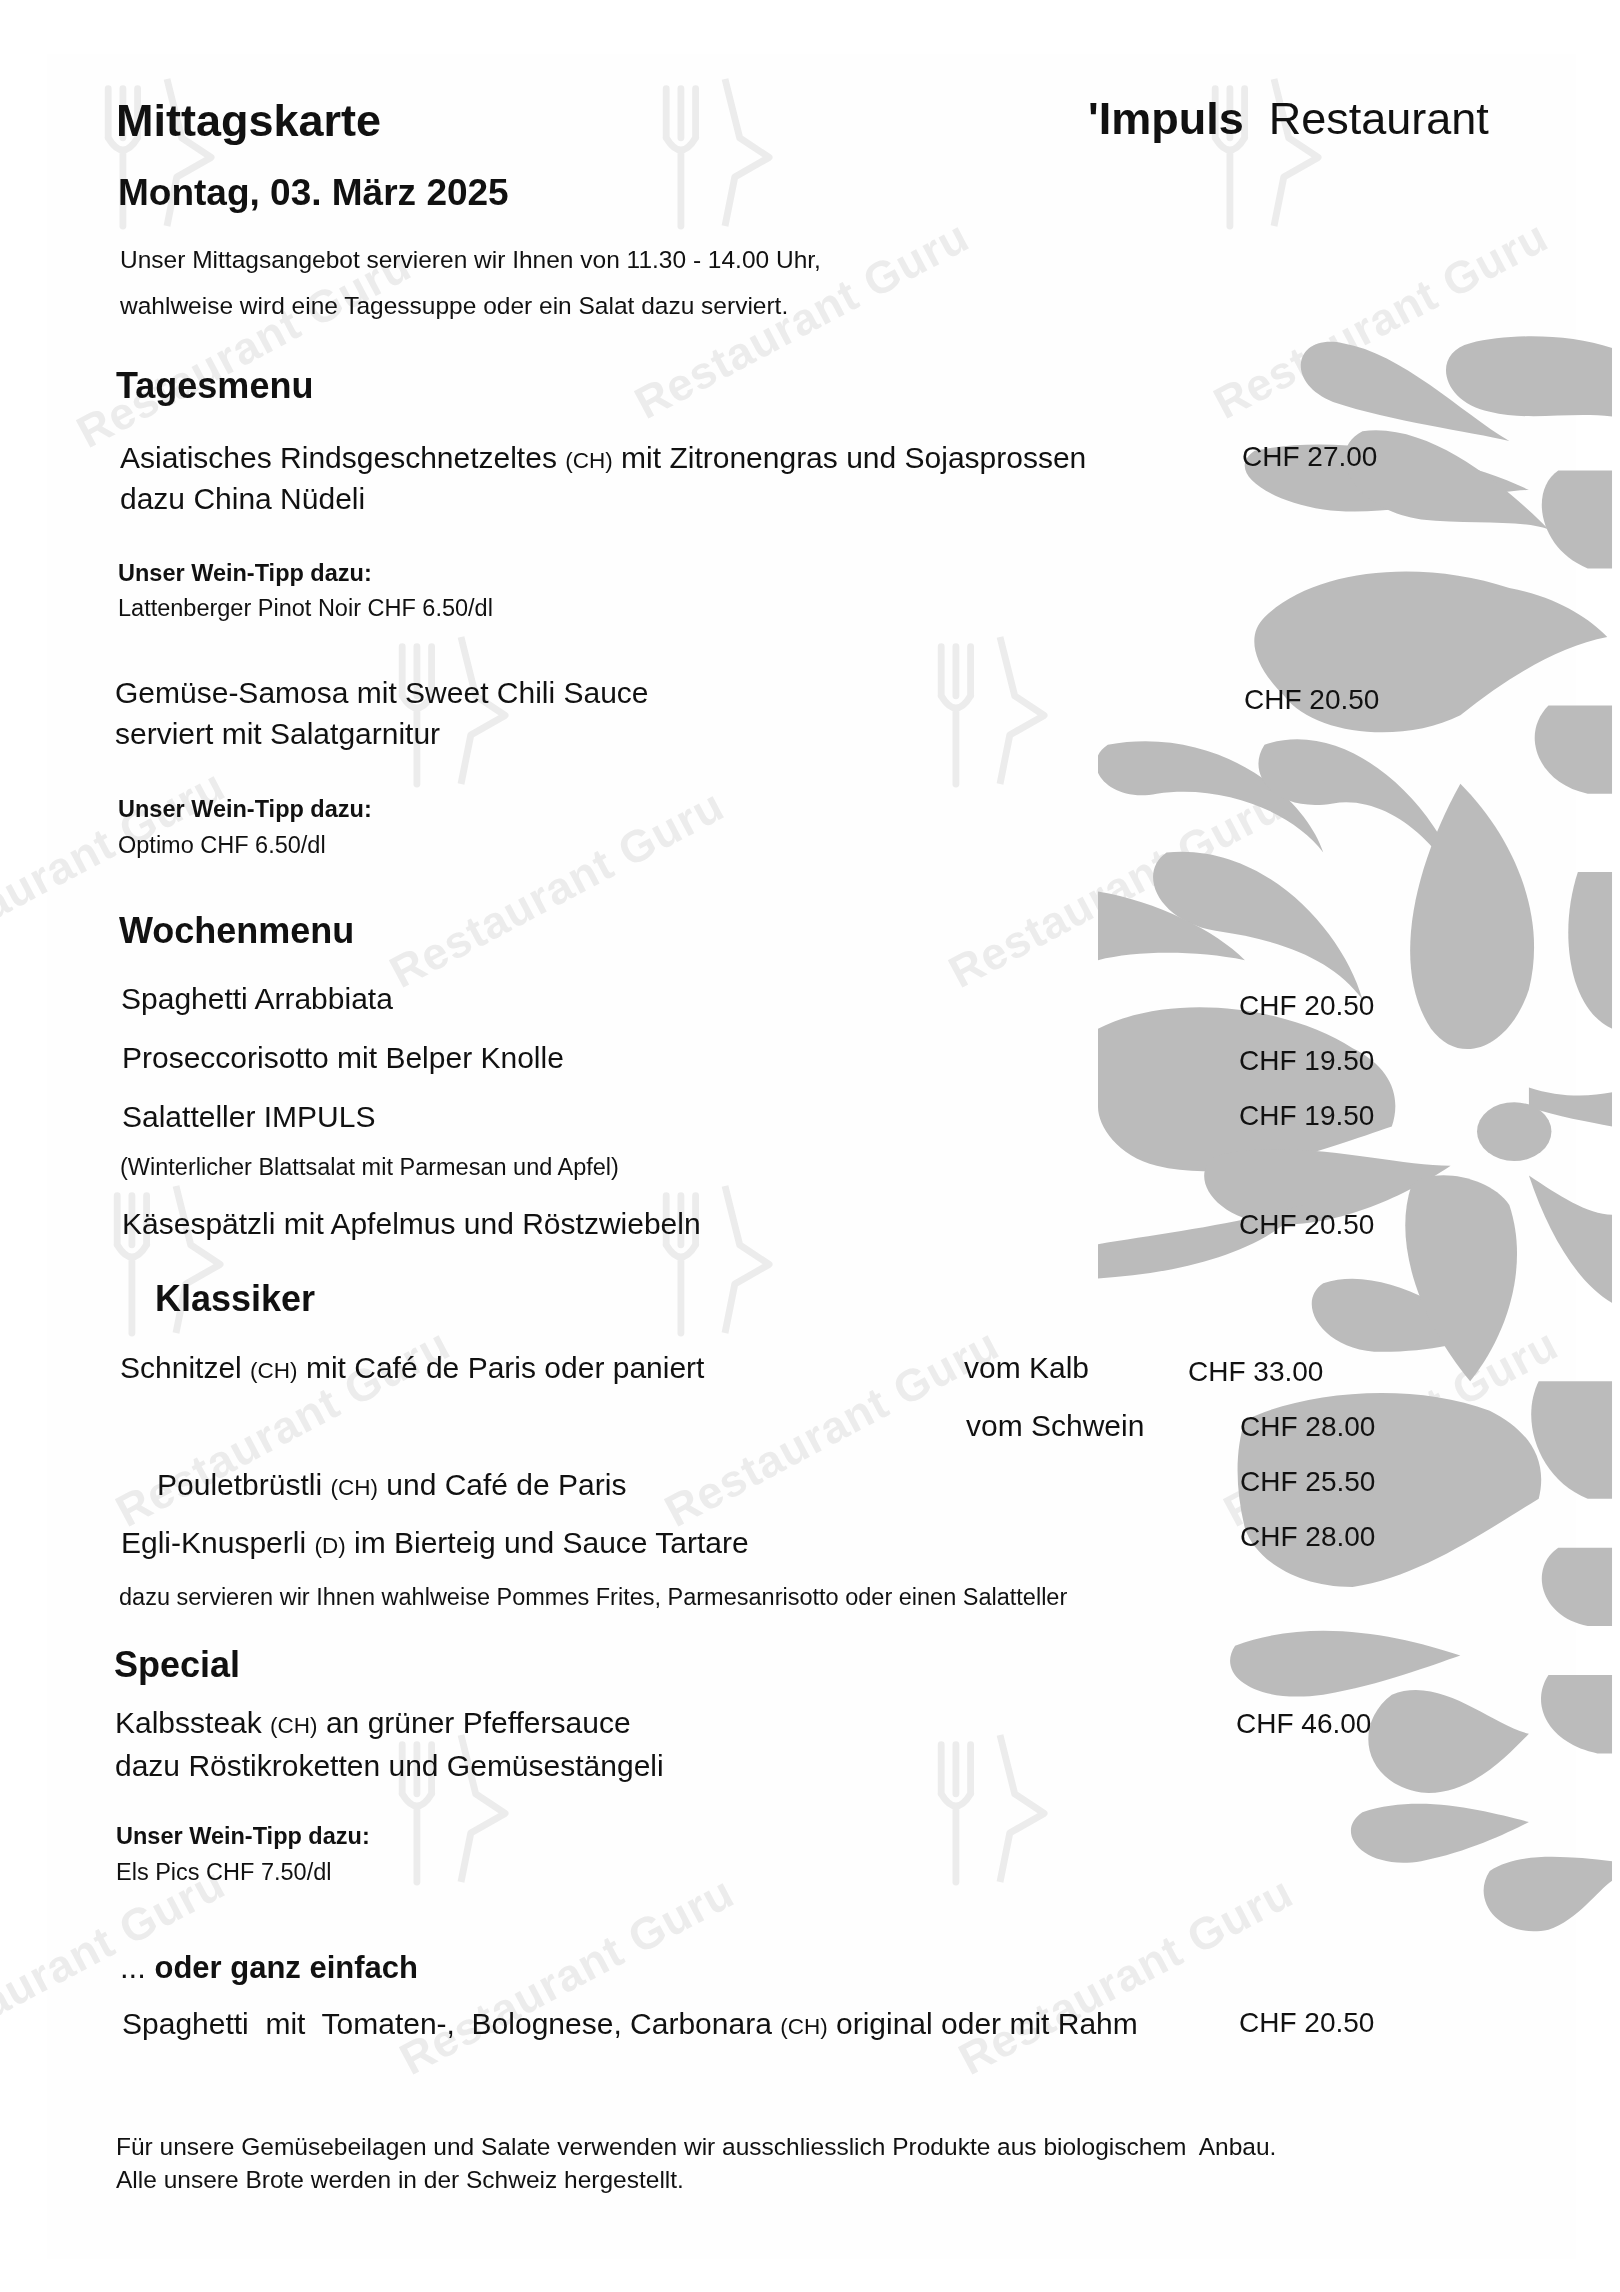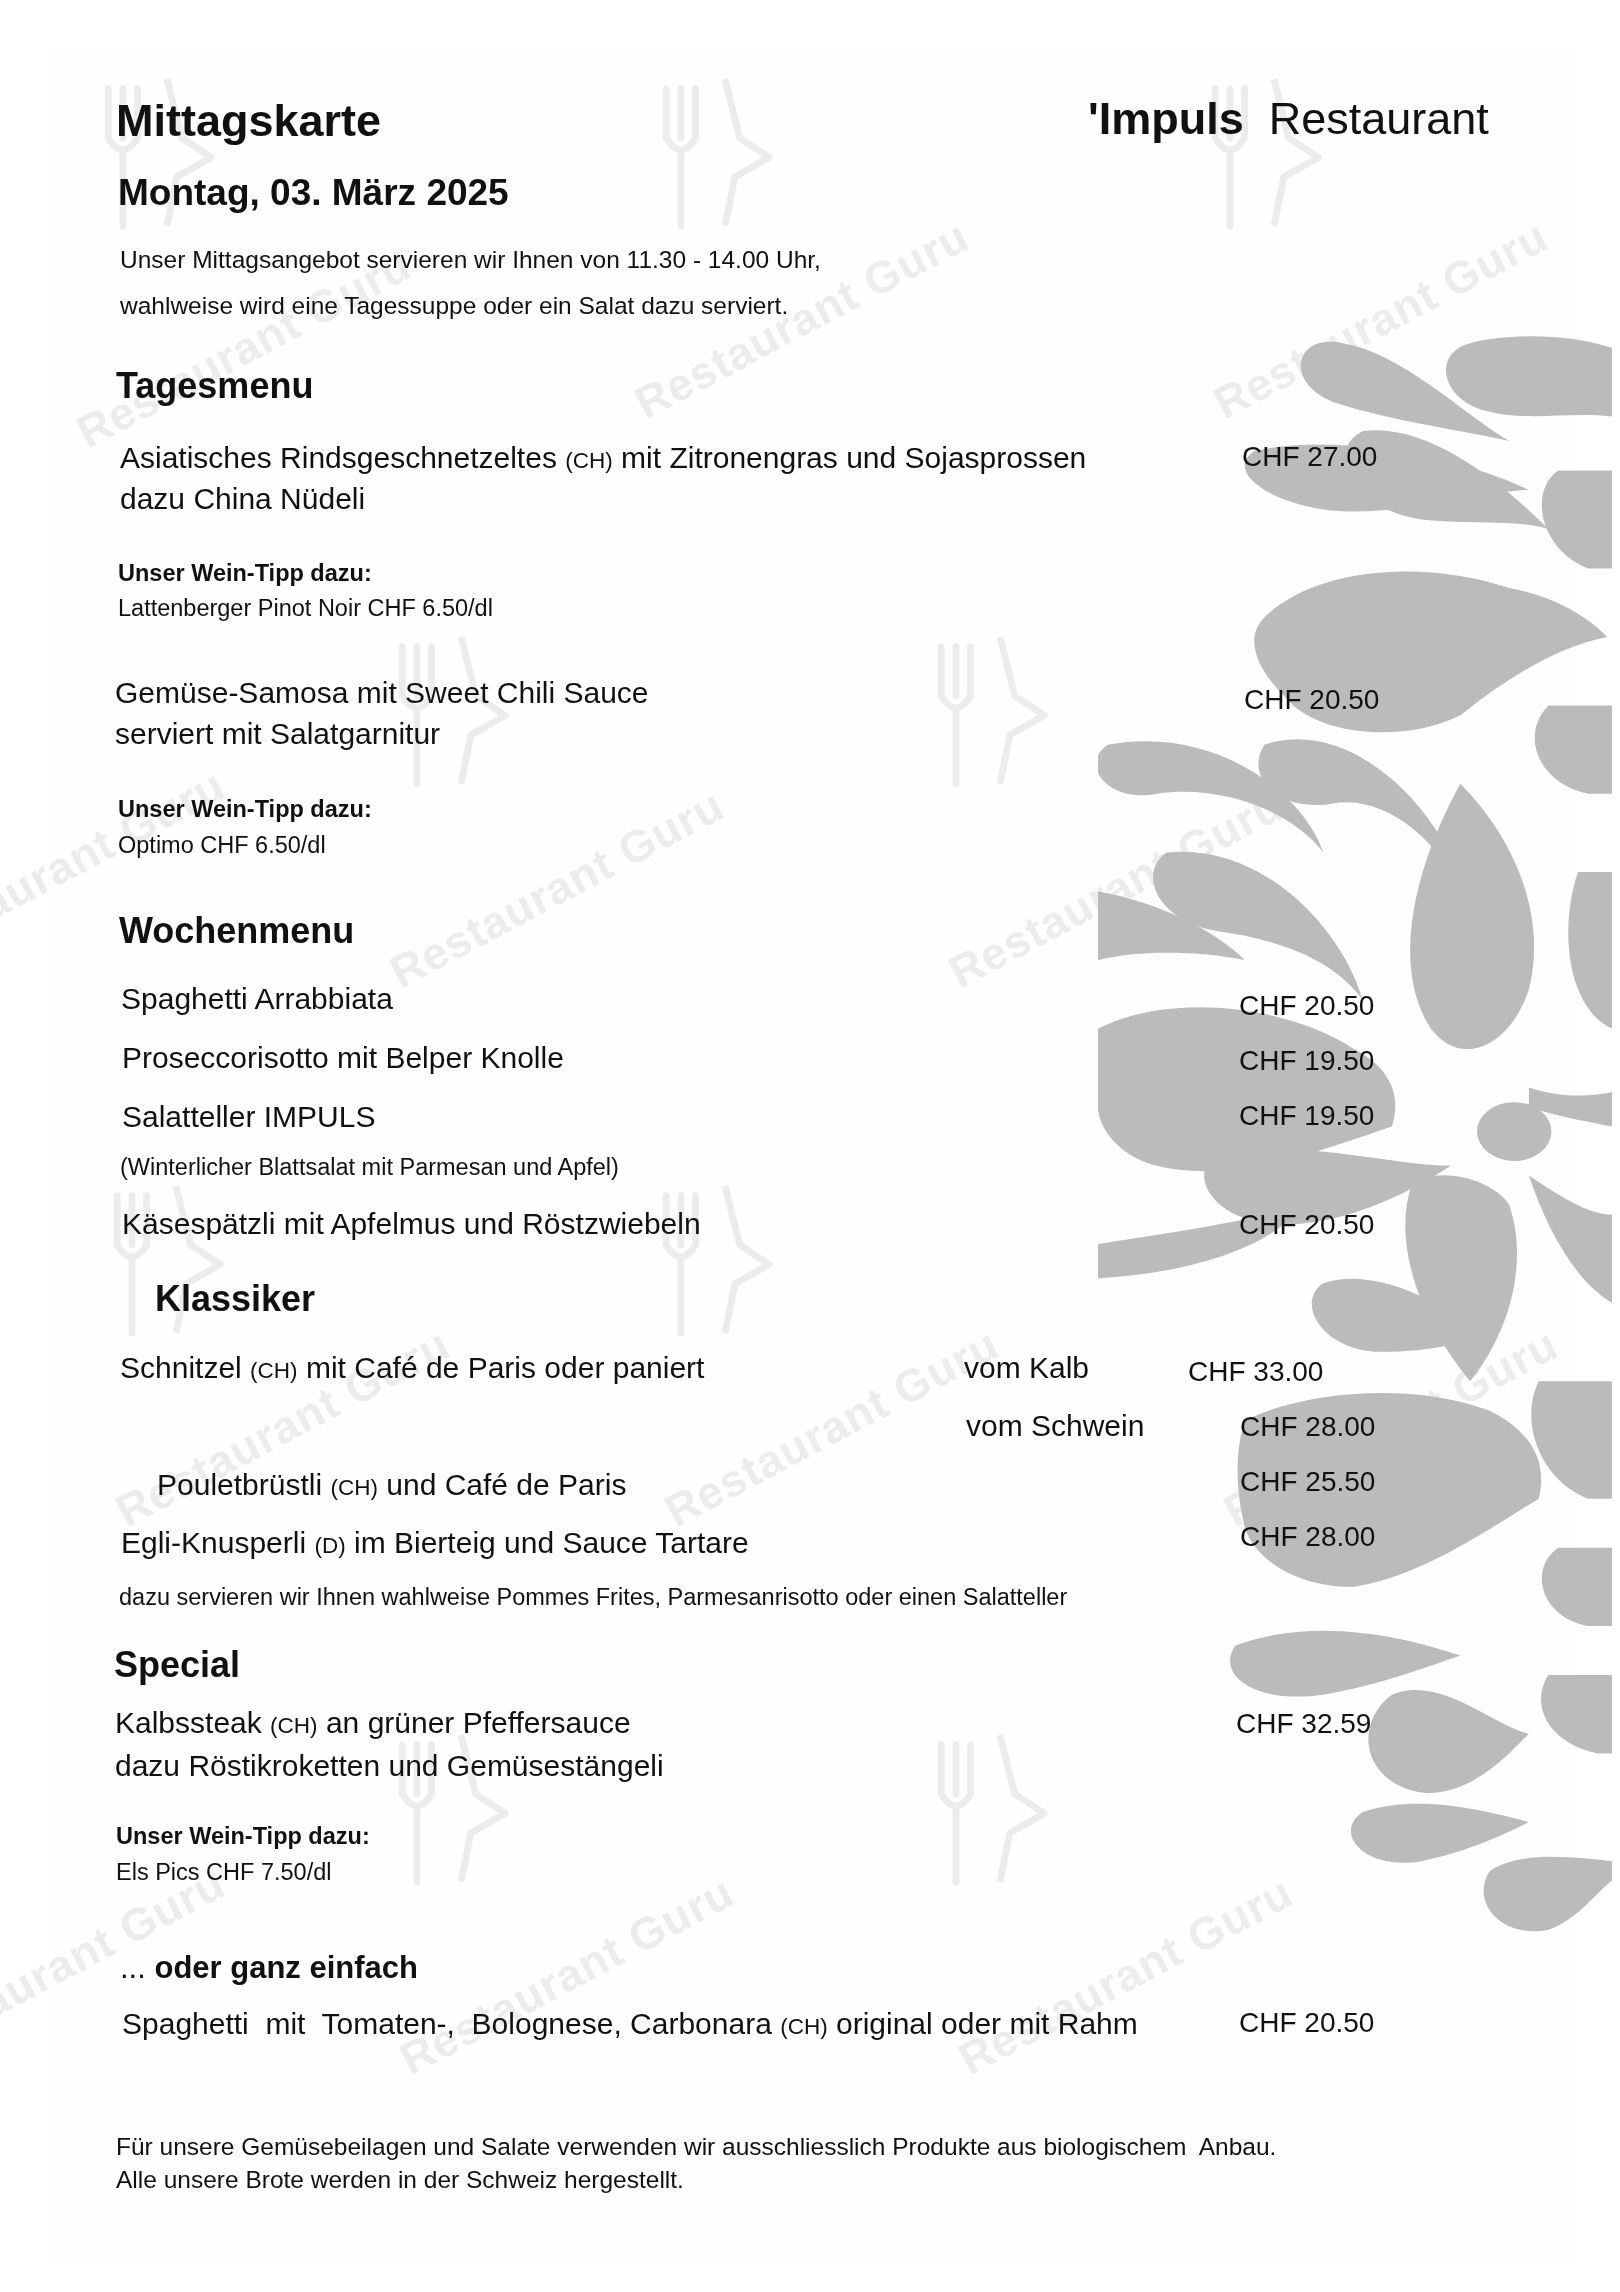--- a/index.html
+++ b/index.html
@@ -192,21 +192,21 @@
   <div class="t price" style="left:1240px;top:1523px;">CHF 28.00</div>
   <div class="t note" style="left:119px;top:1586px;">dazu servieren wir Ihnen wahlweise Pommes Frites, Parmesanrisotto oder einen Salatteller</div>
 
   <div class="t section" style="left:114px;top:1647px;">Special</div>
   <div class="t item" style="left:115px;top:1751px;">dazu Röstikroketten und Gemüsestängeli</div>
   <div class="t item" style="left:115px;top:1708px;">
     <span>Kalbssteak</span>
     <span class="tag">(CH)</span>
     <span>an grüner Pfeffersauce</span>
   </div>
-  <div class="t price" style="left:1236px;top:1710px;">CHF 32.59</div>
+  <div class="t price" style="left:1236px;top:1710px;">CHF 46.00</div>
   <div class="t wine-label" style="left:116px;top:1825px;">Unser Wein-Tipp dazu:</div>
   <div class="t wine" style="left:116px;top:1861px;">Els Pics CHF 7.50/dl</div>
 
   <div class="t section" style="left:120px;top:1952px;font-size:31px;">
     <span style="font-weight:normal;">...</span>
     <span>oder ganz einfach</span>
   </div>
   <div class="t item" style="left:122px;top:2009px;white-space:pre;"><span>Spaghetti  mit  Tomaten-,  Bolognese, Carbonara</span> <span class="tag">(CH)</span> <span>original oder mit Rahm</span></div>
   <div class="t price" style="left:1239px;top:2009px;">CHF 20.50</div>
 

